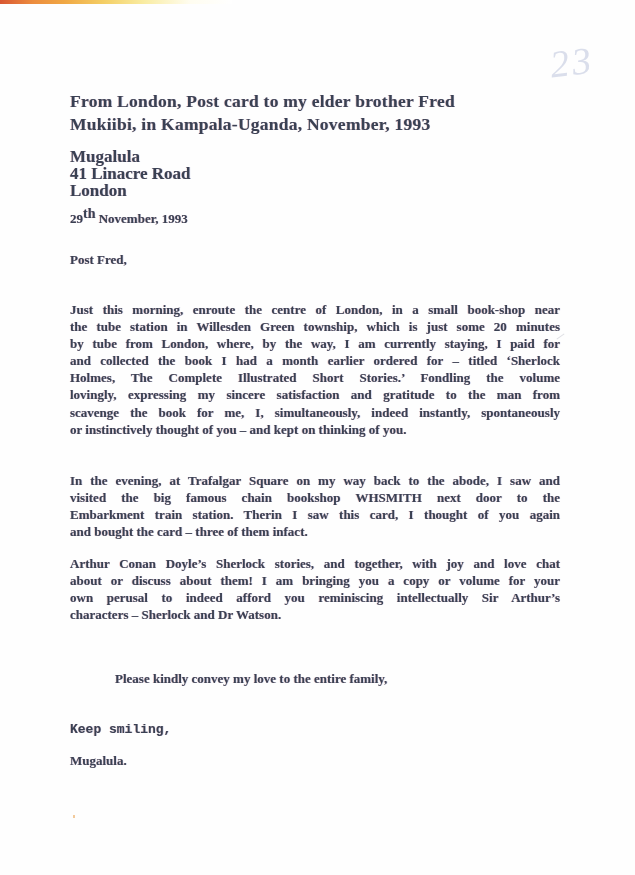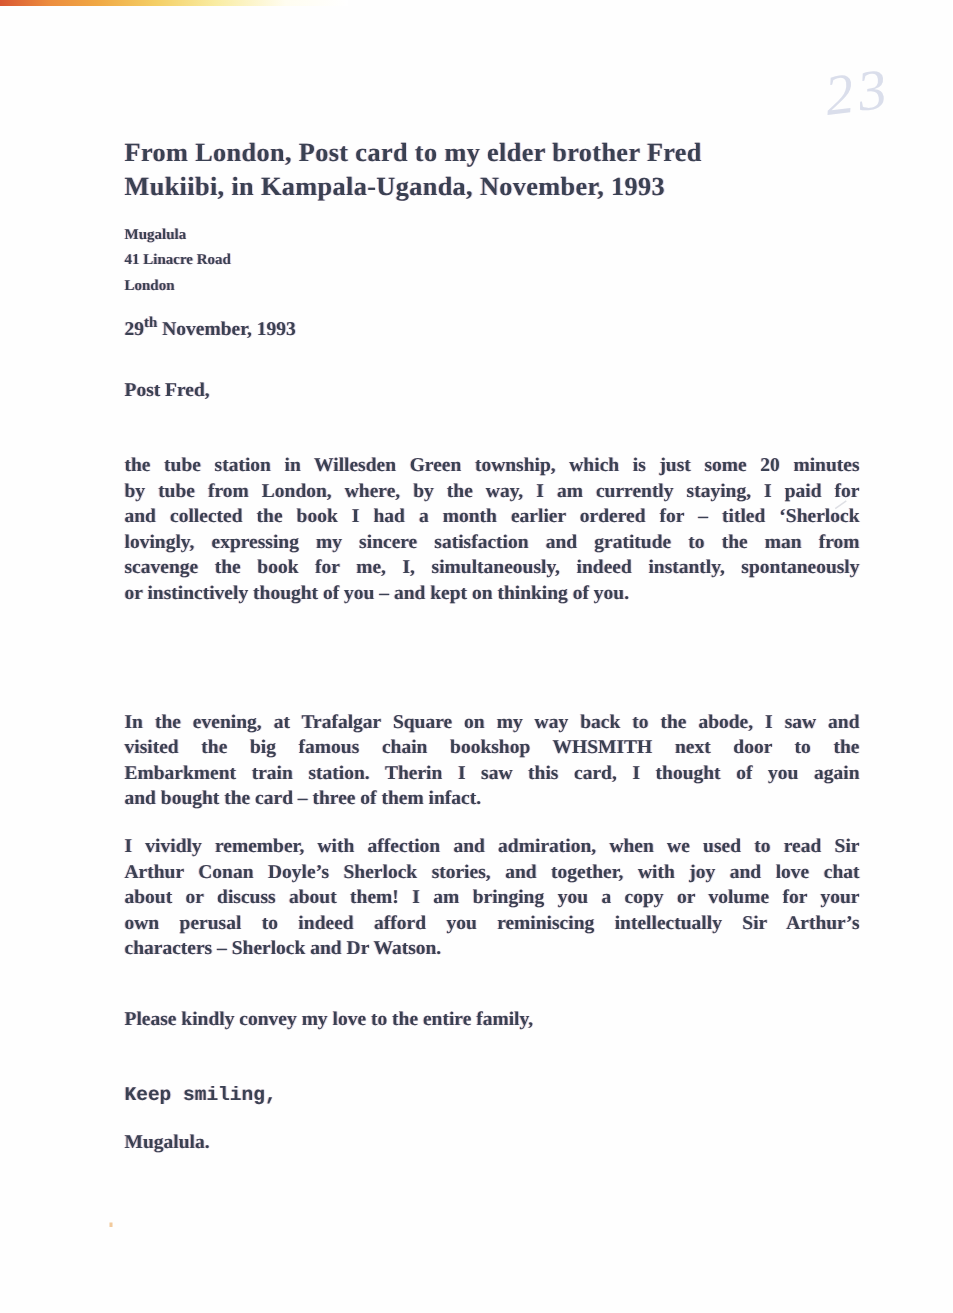--- a/index.html
+++ b/index.html
@@ -58,59 +58,59 @@
     background: rgba(232, 158, 74, 0.55);
   }
   .ink {
     color: #3a4153;
     font-weight: 700;
     text-shadow: -0.6px 0 0 rgba(196, 86, 76, 0.30),
                   0.6px 0 0 rgba(86, 108, 196, 0.28);
   }
   .blk {
     position: absolute;
-    left: 83px;
+    left: 70px;
     width: 490px;
   }
   .title {
     top: 90px;
     font-size: 17.5px;
     line-height: 23px;
     letter-spacing: 0.25px;
   }
   .sender {
     top: 148px;
-    font-size: 10px;
+    font-size: 17px;
     line-height: 17px;
   }
   .dateline {
     top: 211px;
     font-size: 13px;
   }
   .dateline sup {
-    font-size: 10px;
+    font-size: 14px;
     vertical-align: super;
     line-height: 0;
   }
   .salutation { top: 252px; font-size: 13px; }
   .para {
     font-size: 13px;
     line-height: 17.1px;
   }
   .p0 { top: 301px; }
   .p1 { top: 472px; }
   .p2 { top: 555px; }
   .jl {
     text-align: justify;
     text-align-last: justify;
   }
   .jl-last {
     text-align-last: left;
   }
-  .close1 { top: 671px; font-size: 13px; }
+  .close1 { top: 671px; font-size: 13px; margin-left: 45px; }
   .close2 { top: 722px; font-size: 13px; font-family: Liberation Mono, monospace; }
   .close3 { top: 753px; font-size: 13px; }
 </style>
 </head>
 <body>
 
 <div class="page">
 
   <div class="scan-strip"></div>
 
@@ -130,35 +130,36 @@
     <div>London</div>
   </div>
 
   <div class="blk dateline ink">
     <span>29</span><sup>th</sup><span> November, 1993</span>
   </div>
 
   <div class="blk salutation ink">Post Fred,</div>
 
   <div class="blk para p0 ink">
+      <div class="jl">Just this morning, enroute the centre of London, in a small book-shop near</div>
       <div class="jl">the tube station in Willesden Green township, which is just some 20 minutes</div>
       <div class="jl">by tube from London, where, by the way, I am currently staying, I paid for</div>
       <div class="jl">and collected the book I had a month earlier ordered for – titled ‘Sherlock</div>
+      <div class="jl">Holmes, The Complete Illustrated Short Stories.’ Fondling the volume</div>
       <div class="jl">lovingly, expressing my sincere satisfaction and gratitude to the man from</div>
       <div class="jl">scavenge the book for me, I, simultaneously, indeed instantly, spontaneously</div>
       <div class="jl jl-last">or instinctively thought of you – and kept on thinking of you.</div>
     </div>
   <div class="blk para p1 ink">
       <div class="jl">In the evening, at Trafalgar Square on my way back to the abode, I saw and</div>
       <div class="jl">visited the big famous chain bookshop WHSMITH next door to the</div>
       <div class="jl">Embarkment train station. Therin I saw this card, I thought of you again</div>
       <div class="jl jl-last">and bought the card – three of them infact.</div>
     </div>
   <div class="blk para p2 ink">
-      <div class="jl">I vividly remember, with affection and admiration, when we used to read Sir</div>
       <div class="jl">Arthur Conan Doyle’s Sherlock stories, and together, with joy and love chat</div>
       <div class="jl">about or discuss about them! I am bringing you a copy or volume for your</div>
       <div class="jl">own perusal to indeed afford you reminiscing intellectually Sir Arthur’s</div>
       <div class="jl jl-last">characters – Sherlock and Dr Watson.</div>
     </div>
 
   <div class="blk close1 ink">Please kindly convey my love to the entire family,</div>
 
   <div class="blk close2 ink">Keep smiling,</div>
 

